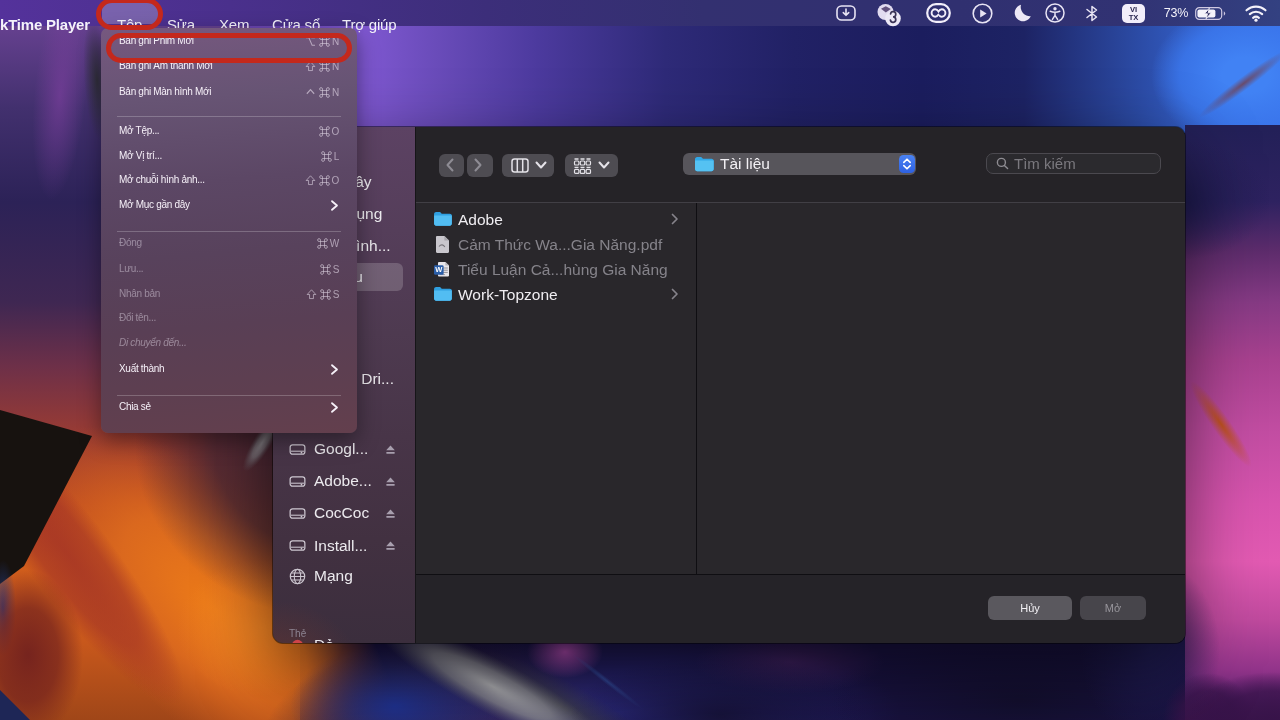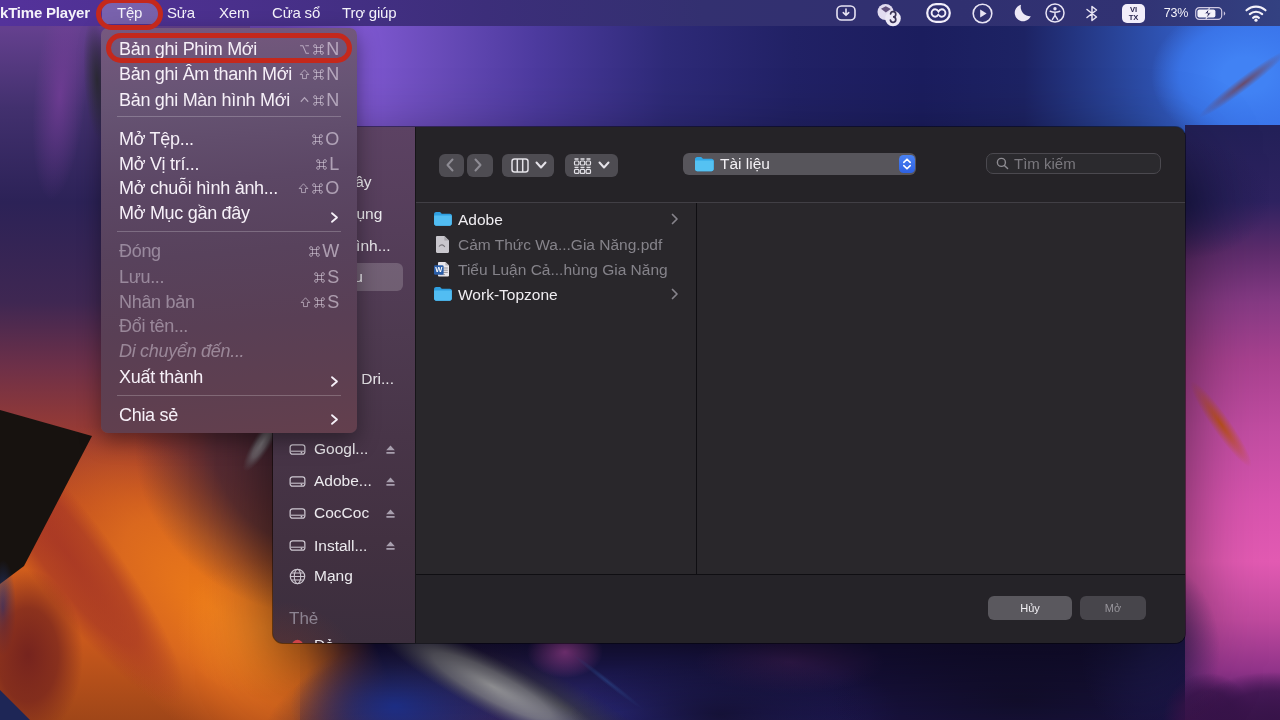--- a/index.html
+++ b/index.html
@@ -25,27 +25,27 @@
   #col-divider{left:423px;top:76px;width:1px;height:371px;background:#0f0e12;}
   #bottombar{left:143px;top:447px;width:769px;height:69px;background:#252328;border-top:1px solid #0f0e12;}
   .tbtn{position:absolute;border-radius:6px;background:#4e4c52;}
   .btn{position:absolute;border-radius:6px;height:24px;font-size:11px;text-align:center;line-height:24px;}
   .file-row{position:absolute;left:280px;height:25px;display:flex;align-items:center;font-size:15.5px;color:#f0eef2;}
   .chev{position:absolute;color:#8a888e;font-size:14px;}
   
   #menubar{left:0;top:0;width:1280px;height:26px;z-index:6;
     background:linear-gradient(90deg,#54329b 0%,#4a308c 18%,#3c2e7a 38%,#333070 55%,#303070 75%,#313273 88%,#334181 100%);
     color:#f4f2fa;font-size:15px;letter-spacing:-0.2px;}
-  .mb-item{position:absolute;top:0;height:26px;line-height:26px;}
+  .mb-item{position:absolute;top:12px;height:26px;line-height:26px;}
   
   #menu{left:101px;top:28px;width:256px;height:405px;border-radius:7px;z-index:7;
     background:linear-gradient(175deg,#76587f 0%,#675474 18%,#5c4765 38%,#58425c 55%,#593f55 72%,#5e3f50 88%,#633f4d 100%);
     box-shadow:0 8px 22px rgba(0,0,0,.4);}
-  .m-row{position:absolute;left:7px;width:242px;height:25px;color:#f6f0f8;font-size:18px;
-    display:flex;align-items:flex-end;padding:0 11px;letter-spacing:-0.3px;}
+  .m-row{position:absolute;left:7px;width:242px;height:25px;color:#f6f0f8;font-size:10px;
+    display:flex;align-items:flex-start;padding:0 11px;letter-spacing:-0.3px;}
   .m-row .sc{margin-left:auto;color:rgba(244,235,248,.55);display:flex;align-items:center;gap:1px;}
   .m-row.dis{color:rgba(244,235,248,.42);}
   .m-sep{position:absolute;left:16px;width:224px;height:1px;background:rgba(255,255,255,.22);}
   
   .oval{position:absolute;border:5px solid #c4281c;border-radius:18px;z-index:9;}
 </style>
 </head>
 <body>
 <div id="screen">
   <svg id="wall" class="abs" width="1280" height="720" viewBox="0 0 1280 720">
@@ -252,21 +252,21 @@
     <div class="sb-row" style="top:404.6px;"><svg class="sb-ic" viewBox="0 0 18 18">
           <rect x="1.2" y="4" width="15.6" height="10" rx="2.6" fill="none" stroke="#e6e2ea" stroke-width="1.3"></rect>
           <path d="M2 10.8h14" stroke="#e6e2ea" stroke-width="1.1"></path>
           <circle cx="13.2" cy="12.4" r=".9" fill="#e6e2ea"></circle>
         </svg>Install...</div>
     <div class="sb-row" style="top:435px;"><svg class="sb-ic" viewBox="0 0 18 18">
           <circle cx="9" cy="9" r="7.6" fill="none" stroke="#e6e2ea" stroke-width="1.3"></circle>
           <ellipse cx="9" cy="9" rx="3.4" ry="7.6" fill="none" stroke="#e6e2ea" stroke-width="1.1"></ellipse>
           <path d="M1.6 9h14.8M2.6 5.4h12.8M2.6 12.6h12.8" stroke="#e6e2ea" stroke-width="1.1" fill="none"></path>
         </svg>Mạng</div>
-    <div class="sb-row" style="top:478px;left:16px;color:#8d8492;font-size:17px;">Thẻ</div>
+    <div class="sb-row" style="top:492px;left:16px;color:#8d8492;font-size:10px;">Thẻ</div>
     <div class="sb-row" style="top:504px;"><svg class="sb-ic" viewBox="0 0 18 18">
           <circle cx="9" cy="9" r="6" fill="#e5484d"></circle>
         </svg>Đỏ</div>
     <svg class="abs" style="left:111px;top:316px;" width="13" height="13" viewBox="0 0 13 13">
         <path d="M2.2 7.2 6.5 2.6 10.8 7.2Z" fill="#a89fae"></path>
         <rect x="2.2" y="9" width="8.6" height="1.7" rx=".8" fill="#a89fae"></rect>
       </svg>
     <svg class="abs" style="left:111px;top:348px;" width="13" height="13" viewBox="0 0 13 13">
         <path d="M2.2 7.2 6.5 2.6 10.8 7.2Z" fill="#a89fae"></path>
         <rect x="2.2" y="9" width="8.6" height="1.7" rx=".8" fill="#a89fae"></rect>

